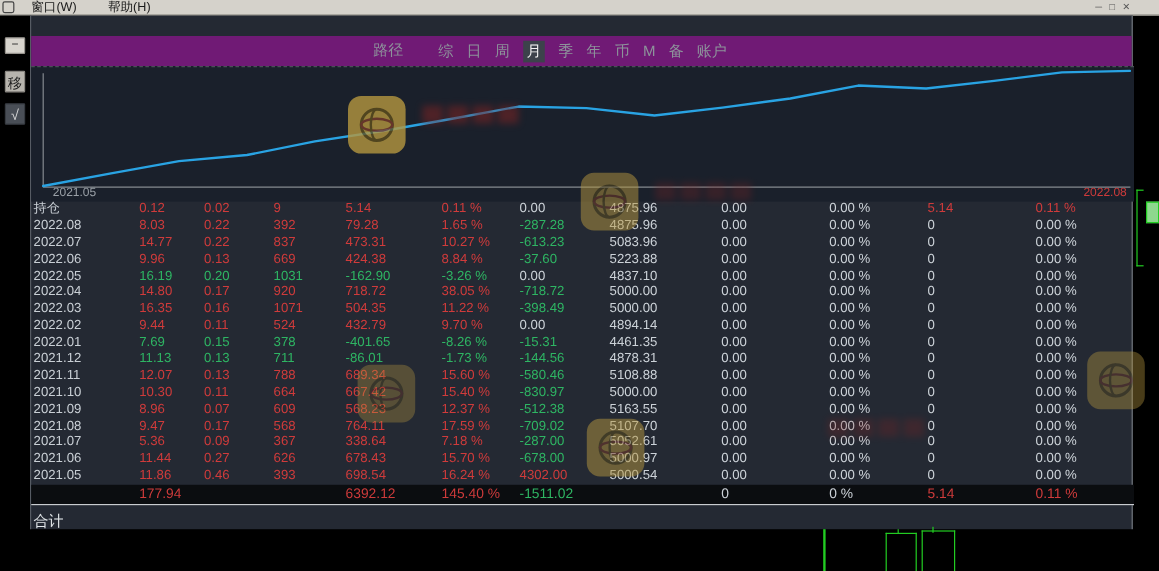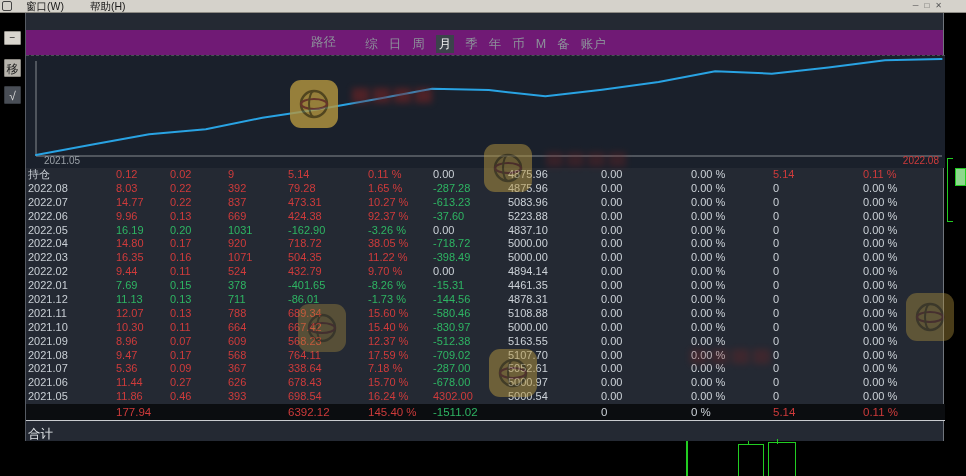--- a/index.html
+++ b/index.html
@@ -135,21 +135,21 @@
           <span class="cell w">0.00 %</span>
           <span class="cell w">0</span>
           <span class="cell w">0.00 %</span>
         </div>
         <div class="grid trow">
           <span class="cell mcell">2022.06</span>
           <span class="cell r">9.96</span>
           <span class="cell r">0.13</span>
           <span class="cell r">669</span>
           <span class="cell r">424.38</span>
-          <span class="cell r">92.37 %</span>
+          <span class="cell r">8.84 %</span>
           <span class="cell g">-37.60</span>
           <span class="cell w">5223.88</span>
           <span class="cell w">0.00</span>
           <span class="cell w">0.00 %</span>
           <span class="cell w">0</span>
           <span class="cell w">0.00 %</span>
         </div>
         <div class="grid trow">
           <span class="cell mcell">2022.05</span>
           <span class="cell g">16.19</span>

